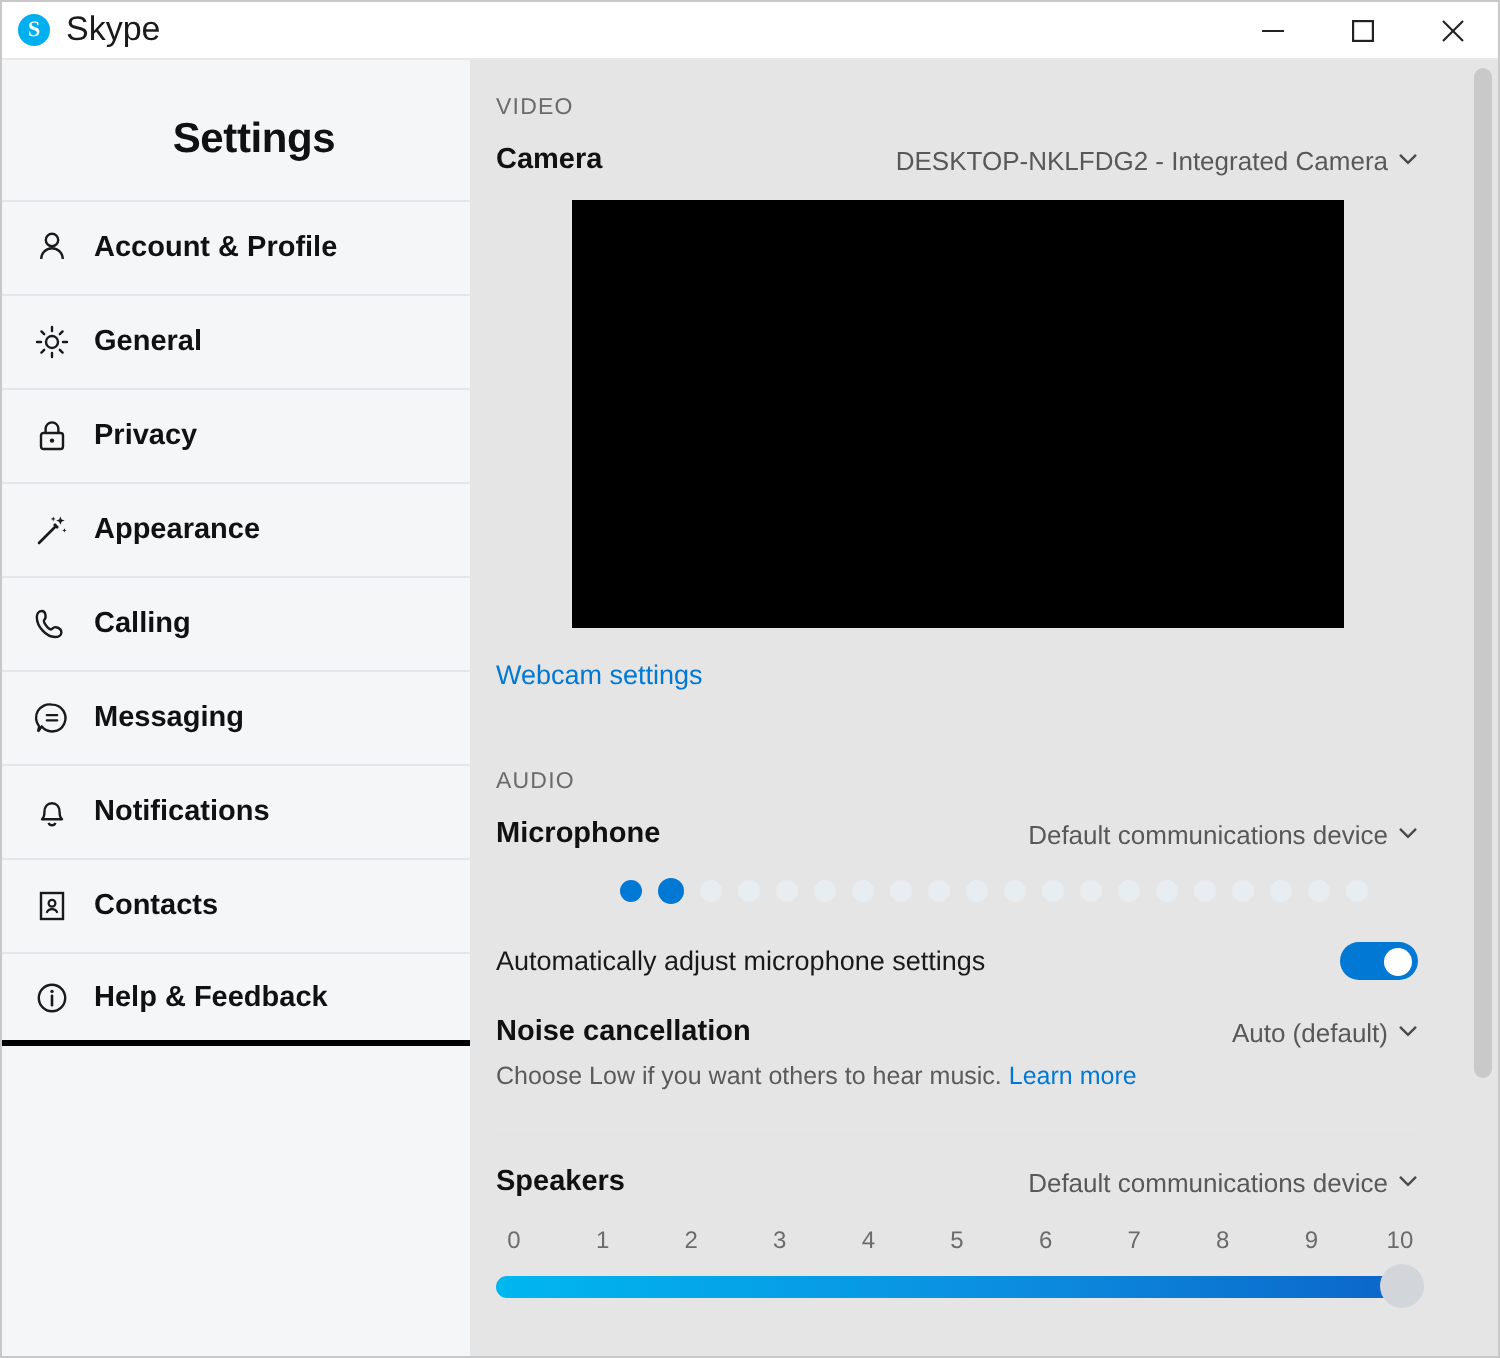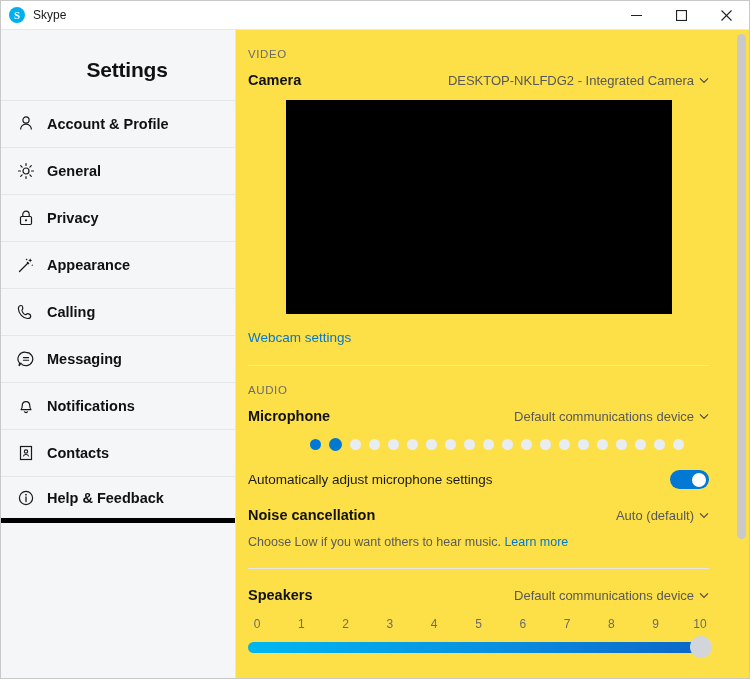--- a/index.html
+++ b/index.html
@@ -26,21 +26,21 @@
     position: relative;
   }
   .tb-logo {
     width: 16px; height: 16px; margin-left: 8px; margin-right: 8px;
     border-radius: 50%;
     background: #00aff0;
     display: flex; align-items: center; justify-content: center;
     color: #fff; font-size: 11px; font-weight: bold; line-height: 1;
     font-family: "Liberation Serif", serif;
   }
-  .tb-title { font-size: 12px; color: #1a1a1a; }
+  .tb-title { font-size: 17px; color: #1a1a1a; }
   .tb-controls { position: absolute; right: 0; top: 0; display: flex; height: 29px; }
   .tb-btn {
     width: 45px; height: 29px;
     display: flex; align-items: center; justify-content: center;
     color: #222; font-size: 13px; line-height: 1;
     font-family: "DejaVu Sans", sans-serif;
   }
 
   
   .body { flex: 1; display: flex; min-height: 0; position: relative; }
@@ -56,36 +56,36 @@
     font-size: 21px; font-weight: bold; color: #111;
     padding: 28px 0 18px 18px; letter-spacing: -0.2px; text-align: center;
   }
   .nav-item {
     height: 47px;
     display: flex; align-items: center;
     padding-left: 14px;
     border-top: 1px solid #e4e7ea;
     cursor: pointer;
   }
-  .nav-item:last-child { border-bottom: 5px solid #000000; }
+  .nav-item:last-child { border-bottom: 3px solid #000000; }
   .nav-item.selected { background: #cbeaf8; }
   .nav-icon {
     width: 22px; height: 22px; margin-right: 10px;
     display: flex; align-items: center; justify-content: center;
     color: #1a1a1a; flex: none;
   }
   .nav-icon svg { display: block; }
   .nav-label { font-size: 14.5px; font-weight: bold; color: #111; }
 
   
   .main {
     flex: 1; position: relative;
     padding: 0 22px 8px 0;
     overflow: hidden;
-    background: #fde047;
+    background: #e5e5e5;
   }
   .main-inner { padding: 0 18px 0 12px; }
 
   .section-label {
     font-size: 11.5px; color: #6b6b6b; letter-spacing: 0.6px;
     padding: 18px 0 12px 0;
   }
   .row {
     display: flex; align-items: flex-end; justify-content: space-between;
   }
@@ -123,21 +123,21 @@
   .toggle-label { font-size: 13.5px; color: #1a1a1a; }
   .toggle {
     width: 39px; height: 19px; border-radius: 10px;
     background: #0078d4; position: relative; cursor: pointer; flex: none;
   }
   .toggle .knob {
     position: absolute; top: 2.5px; right: 3px;
     width: 14px; height: 14px; border-radius: 50%; background: #fff;
   }
 
-  .sub-text { font-size: 12.5px; color: #5a5a5a; margin-top: 12px; }
+  .sub-text { font-size: 12.5px; color: #5a5a5a; margin-top: 7px; }
   .sub-text .link-inline { color: #0078d4; cursor: pointer; }
 
   
   .ticks {
     display: flex; justify-content: space-between;
     margin-top: 14px; padding: 0 2px;
   }
   .tick { font-size: 12px; color: #6b6b6b; width: 14px; text-align: center; }
   .slider {
     position: relative; margin-top: 5px; height: 22px;

